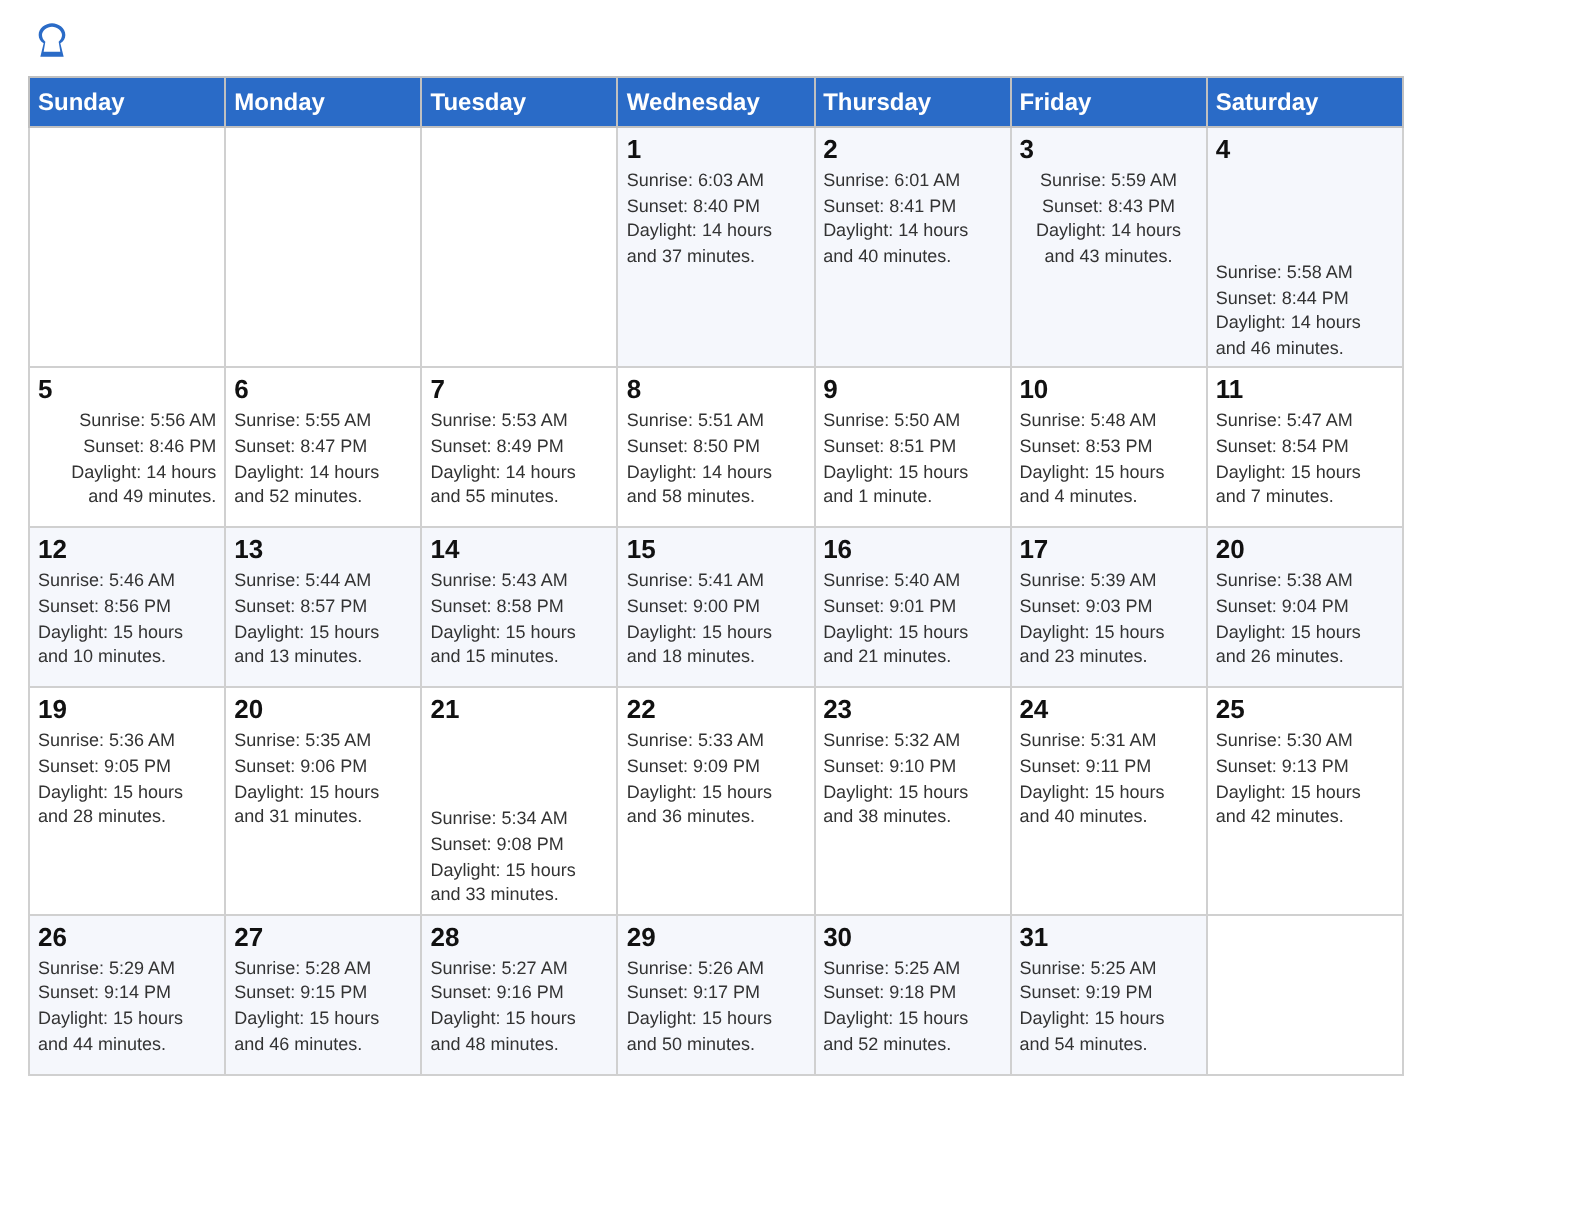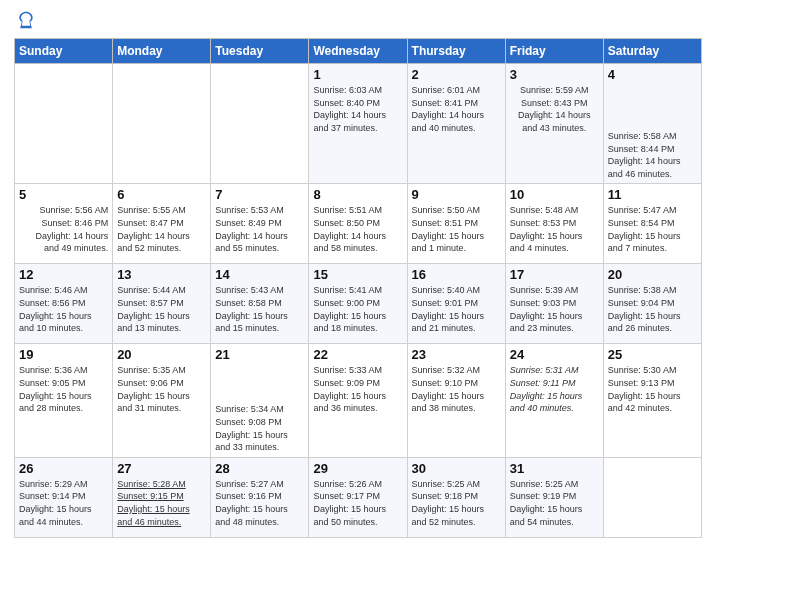--- a/index.html
+++ b/index.html
@@ -301,21 +301,21 @@
           </td>
           <td>
             <span class="day-num">23</span>
             <div class="day-info" style="white-space: pre-line;">Sunrise: 5:32 AM
 Sunset: 9:10 PM
 Daylight: 15 hours
 and 38 minutes.</div>
           </td>
           <td>
             <span class="day-num">24</span>
-            <div class="day-info" style="white-space: pre-line; font-style: italic;">Sunrise: 5:31 AM
+            <div class="day-info" style="white-space: pre-line;">Sunrise: 5:31 AM
 Sunset: 9:11 PM
 Daylight: 15 hours
 and 40 minutes.</div>
           </td>
           <td>
             <span class="day-num">25</span>
             <div class="day-info" style="white-space: pre-line;">Sunrise: 5:30 AM
 Sunset: 9:13 PM
 Daylight: 15 hours
 and 42 minutes.</div>
@@ -324,21 +324,21 @@
         <tr>
           <td>
             <span class="day-num">26</span>
             <div class="day-info" style="white-space: pre-line;">Sunrise: 5:29 AM
 Sunset: 9:14 PM
 Daylight: 15 hours
 and 44 minutes.</div>
           </td>
           <td>
             <span class="day-num">27</span>
-            <div class="day-info" style="white-space: pre-line; text-decoration: underline;">Sunrise: 5:28 AM
+            <div class="day-info" style="white-space: pre-line;">Sunrise: 5:28 AM
 Sunset: 9:15 PM
 Daylight: 15 hours
 and 46 minutes.</div>
           </td>
           <td>
             <span class="day-num">28</span>
             <div class="day-info" style="white-space: pre-line;">Sunrise: 5:27 AM
 Sunset: 9:16 PM
 Daylight: 15 hours
 and 48 minutes.</div>

